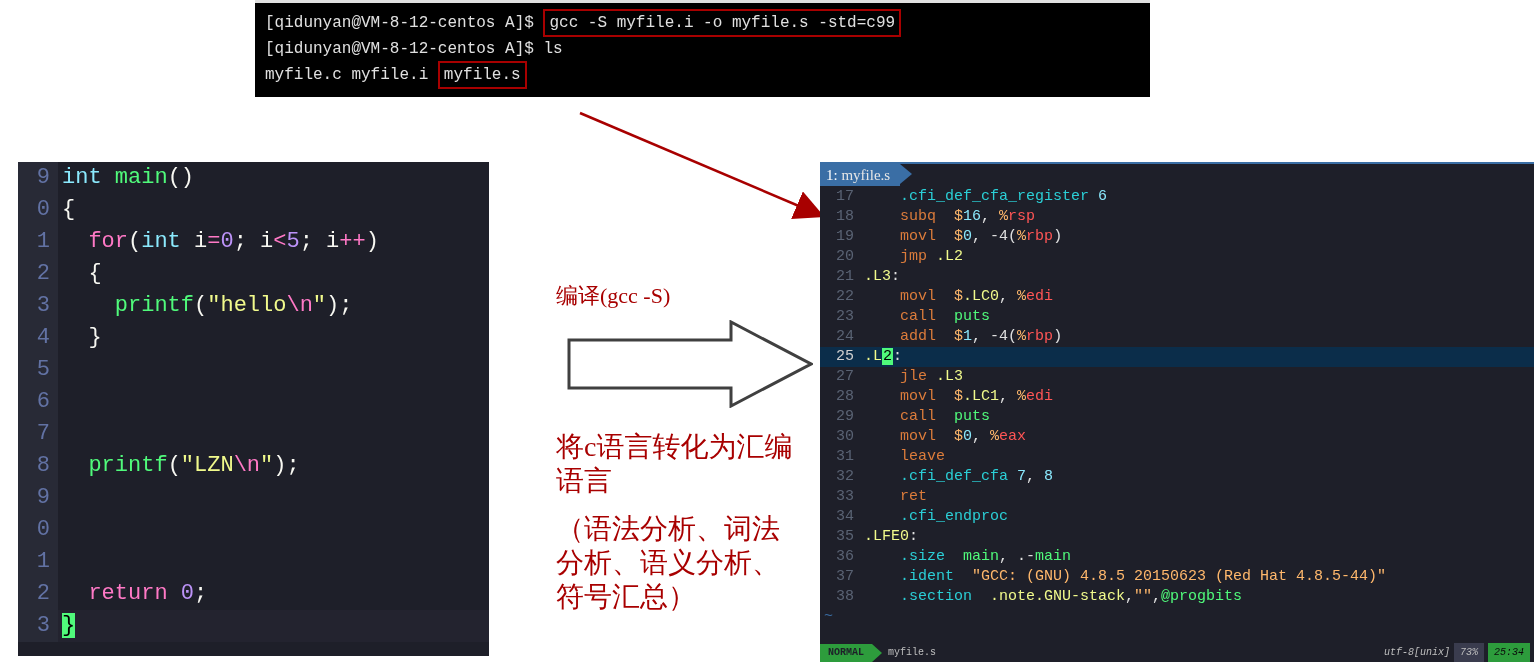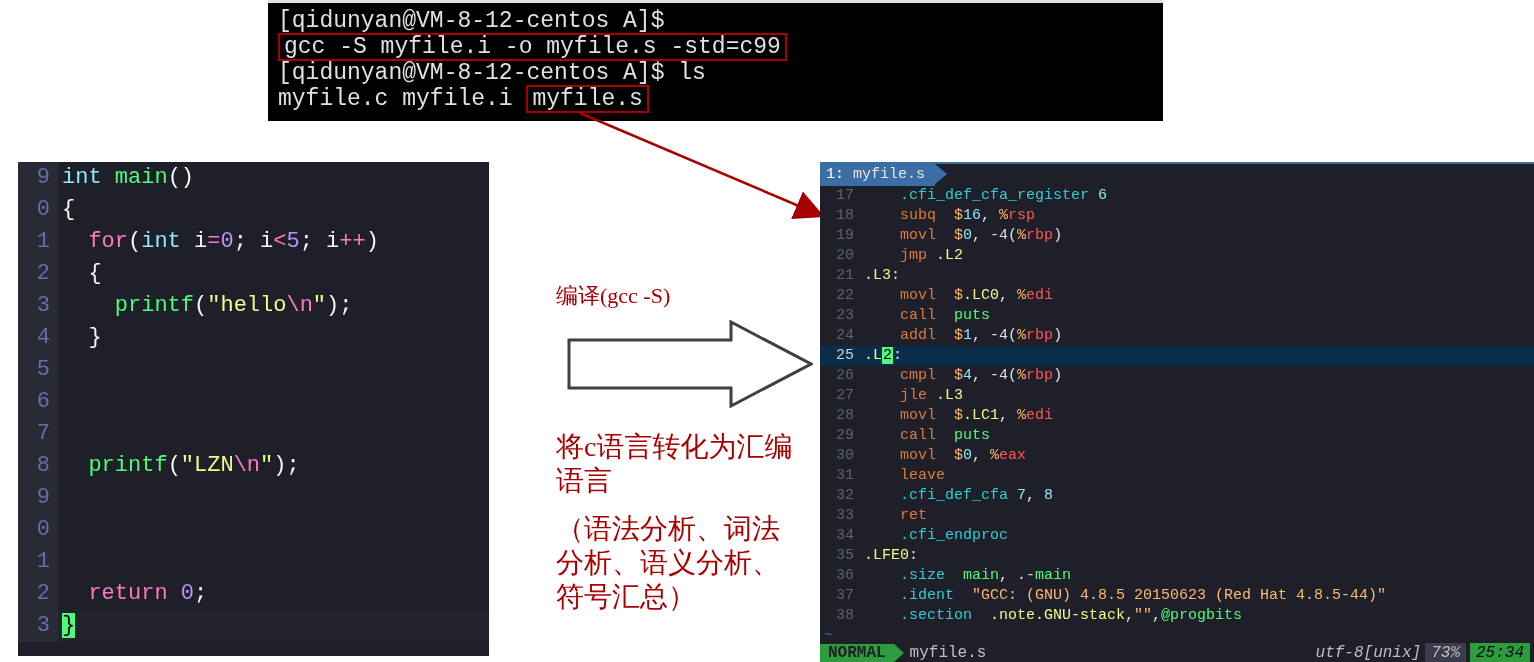--- a/index.html
+++ b/index.html
@@ -8,28 +8,28 @@
     width: 1534px;
     height: 662px;
     background: #ffffff;
     font-family: "Consolas", "Courier New", monospace;
     font-size: 18px;
     position: relative;
     overflow: hidden;
   }
   .terminal-top {
     position: absolute;
-    left: 268px;
+    left: 255px;
     top: 0px;
     width: 875px;
     background: #000000;
     color: #e0e0e0;
     padding: 6px 10px 8px 10px;
     line-height: 24px;
-    font-size: 23px;
+    font-size: 16px;
     border-top: 3px solid #e0e0e0;
   }
   .terminal-top .prompt { color: #e0e0e0; }
   .terminal-top .cmd { color: #e0e0e0; }
   .hl-box {
     border: 2px solid #a80000;
     padding: 0 4px;
     display: inline-block;
   }
   .hl-box2 {
@@ -124,20 +124,21 @@
     line-height: 20px;
     color:#f8f8f2;
     border-top:2px solid #3a6ea5;
   }
   .editor-right .tab {
     display:inline-block;
     background:#3a6ea5;
     color:#e6e6e6;
     padding:1px 10px 1px 6px;
     font-size:15px;
+    font-family:Liberation Serif, serif;
   }
   .editor-right .tab .num { color:#fff; }
   .editor-right .tab-arrow {
     display:inline-block;
     width:0;height:0;
     border-top:10px solid transparent;
     border-bottom:10px solid transparent;
     border-left:12px solid #3a6ea5;
     vertical-align:top;
   }
@@ -160,21 +161,21 @@
   .r-wht { color:#e0e0e0; }
   .r-cur { background:#50fa7b; color:#000; padding:0 1px;}
 
   .status-bar {
     position:absolute;
     left:0;right:0;bottom:0;
     height:18px;
     background:#1e1f29;
     display:flex;
     align-items:center;
-    font-size:16px;
+    font-size:10px;
   }
   .status-mode {
     background:#2d9c3c; color:#1e1f29; padding:0 8px; height:100%; display:flex; align-items:center; font-weight:bold;
   }
   .status-mode-arrow{
     width:0;height:0;border-top:9px solid transparent;border-bottom:9px solid transparent;border-left:10px solid #2d9c3c;
   }
   .status-file { color:#bfbfbf; padding-left:6px; }
   .status-right { margin-left:auto; color:#bfbfbf; padding-right:4px; display:flex; gap:4px;font-style:italic;}
   .status-pos { background:#3a3c4e; padding:0 6px;text-align:center; }
@@ -242,21 +243,20 @@
   <div class="body" id="editor-right-body">
       <div class="rline"><div class="rln">17</div><div class="rcode"><span class="r-wht">    </span><span class="r-dir">.cfi_def_cfa_register </span><span class="r-num">6</span></div></div>
       <div class="rline"><div class="rln">18</div><div class="rcode"><span class="r-wht">    </span><span class="r-ins">subq  </span><span class="r-orange">$</span><span class="r-num">16</span><span class="r-wht">, </span><span class="r-orange">%</span><span class="r-red">rsp</span></div></div>
       <div class="rline"><div class="rln">19</div><div class="rcode"><span class="r-wht">    </span><span class="r-ins">movl  </span><span class="r-orange">$</span><span class="r-num">0</span><span class="r-wht">, </span><span class="r-wht">-4(</span><span class="r-orange">%</span><span class="r-red">rbp</span><span class="r-wht">)</span></div></div>
       <div class="rline"><div class="rln">20</div><div class="rcode"><span class="r-wht">    </span><span class="r-ins">jmp </span><span class="r-lab">.L2</span></div></div>
       <div class="rline"><div class="rln">21</div><div class="rcode"><span class="r-lab">.L3</span><span class="r-wht">:</span></div></div>
       <div class="rline"><div class="rln">22</div><div class="rcode"><span class="r-wht">    </span><span class="r-ins">movl  </span><span class="r-orange">$</span><span class="r-lab">.LC0</span><span class="r-wht">, </span><span class="r-orange">%</span><span class="r-red">edi</span></div></div>
       <div class="rline"><div class="rln">23</div><div class="rcode"><span class="r-wht">    </span><span class="r-ins">call  </span><span class="r-green">puts</span></div></div>
       <div class="rline"><div class="rln">24</div><div class="rcode"><span class="r-wht">    </span><span class="r-ins">addl  </span><span class="r-orange">$</span><span class="r-num">1</span><span class="r-wht">, </span><span class="r-wht">-4(</span><span class="r-orange">%</span><span class="r-red">rbp</span><span class="r-wht">)</span></div></div>
       <div class="rline active"><div class="rln">25</div><div class="rcode"><span class="r-lab">.L</span><span class="r-cur">2</span><span class="r-wht">:</span></div></div>
-      <div class="rline"><div class="rln">26</div><div class="rcode"><span class="r-wht">    </span><span class="r-ins">cmpl  </span><span class="r-orange">$</span><span class="r-num">4</span><span class="r-wht">, </span><span class="r-wht">-4(</span><span class="r-orange">%</span><span class="r-red">rbp</span><span class="r-wht">)</span></div></div>
       <div class="rline"><div class="rln">27</div><div class="rcode"><span class="r-wht">    </span><span class="r-ins">jle </span><span class="r-lab">.L3</span></div></div>
       <div class="rline"><div class="rln">28</div><div class="rcode"><span class="r-wht">    </span><span class="r-ins">movl  </span><span class="r-orange">$</span><span class="r-lab">.LC1</span><span class="r-wht">, </span><span class="r-orange">%</span><span class="r-red">edi</span></div></div>
       <div class="rline"><div class="rln">29</div><div class="rcode"><span class="r-wht">    </span><span class="r-ins">call  </span><span class="r-green">puts</span></div></div>
       <div class="rline"><div class="rln">30</div><div class="rcode"><span class="r-wht">    </span><span class="r-ins">movl  </span><span class="r-orange">$</span><span class="r-num">0</span><span class="r-wht">, </span><span class="r-orange">%</span><span class="r-red">eax</span></div></div>
       <div class="rline"><div class="rln">31</div><div class="rcode"><span class="r-wht">    </span><span class="r-ins">leave</span></div></div>
       <div class="rline"><div class="rln">32</div><div class="rcode"><span class="r-wht">    </span><span class="r-dir">.cfi_def_cfa </span><span class="r-num">7</span><span class="r-wht">, </span><span class="r-num">8</span></div></div>
       <div class="rline"><div class="rln">33</div><div class="rcode"><span class="r-wht">    </span><span class="r-ins">ret</span></div></div>
       <div class="rline"><div class="rln">34</div><div class="rcode"><span class="r-wht">    </span><span class="r-dir">.cfi_endproc</span></div></div>
       <div class="rline"><div class="rln">35</div><div class="rcode"><span class="r-lab">.LFE0</span><span class="r-wht">:</span></div></div>
       <div class="rline"><div class="rln">36</div><div class="rcode"><span class="r-wht">    </span><span class="r-dir">.size  </span><span class="r-green">main</span><span class="r-wht">, .-</span><span class="r-green">main</span></div></div>

